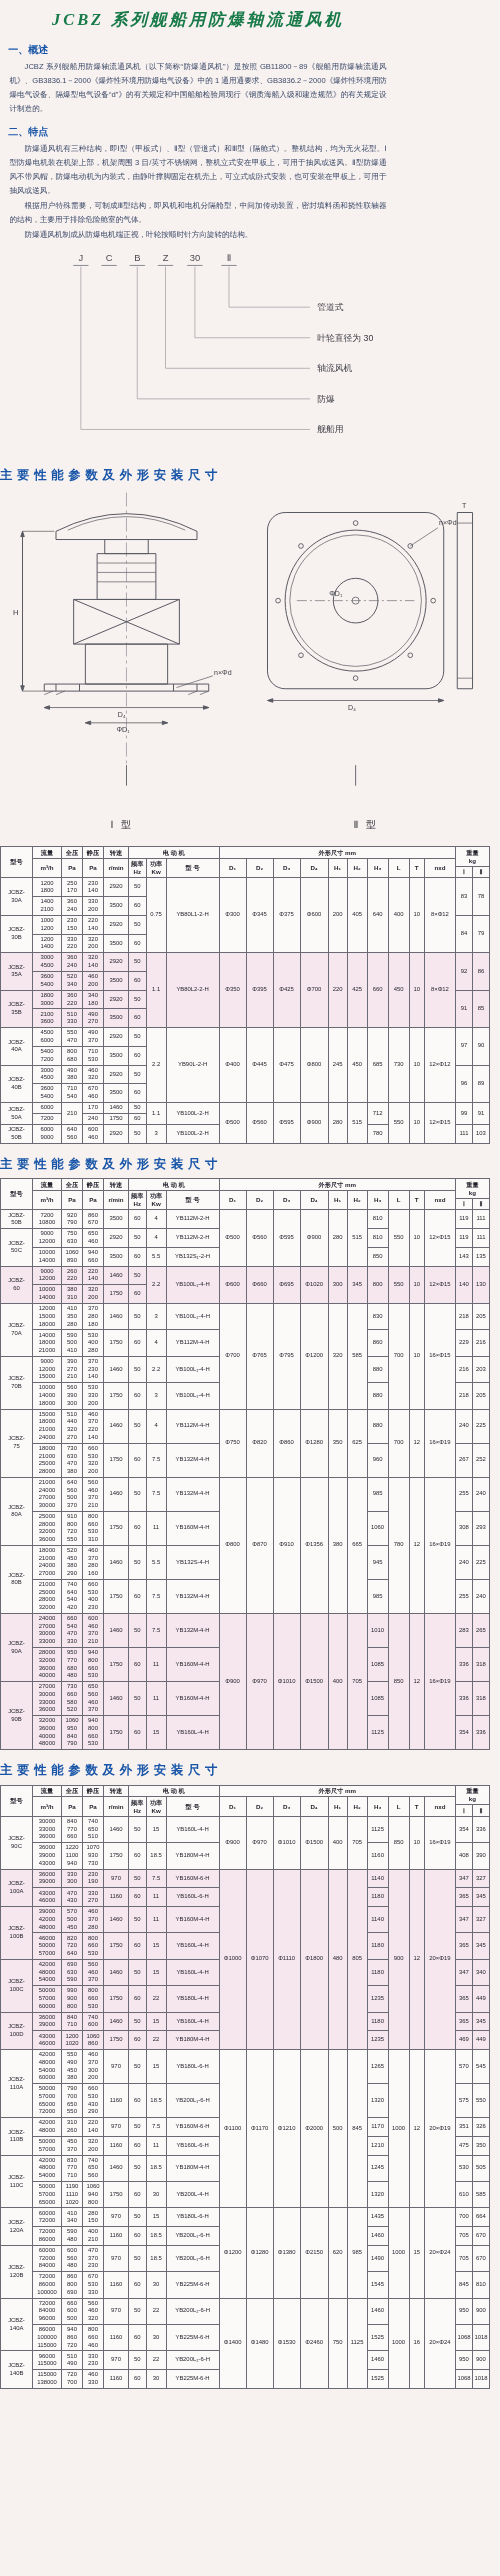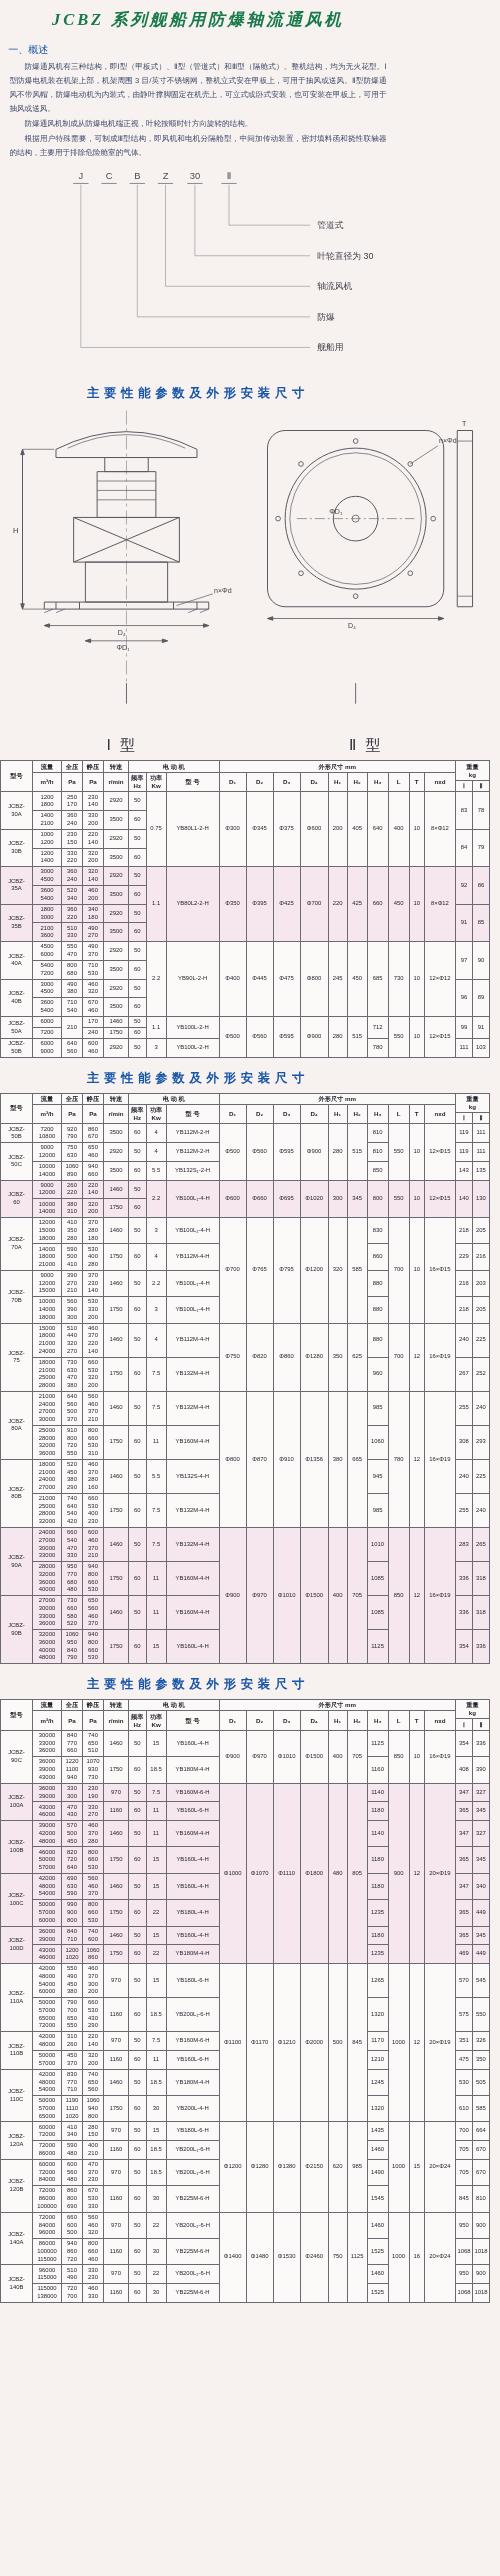--- a/index.html
+++ b/index.html
@@ -15,44 +15,44 @@
     color:#177a48;
     font-family:"Liberation Serif",serif;
     font-style:italic;
     font-weight:bold;
     font-size:16.5px;
     letter-spacing:2.9px;
     padding:5.9px 0 2.4px 0;
   }
   .sec-head{
     color:#1956a8;
-    font-weight:normal;
+    font-weight:bold;
     font-size:10px;
     margin:9.4px 0 2.4px 8.2px;
   }
   .para{
     font-size:7.6px;
     line-height:1.85;
     text-indent:2em;
     margin:1.2px 9.4px;
     text-align:justify;
     color:#3c4a68;
   }
   .diagram-wrap{margin:3.5px 0 0 35px;}
   .perf-head{
-    text-align:center;
+    text-align:left;
     color:#1956a8;
     font-weight:bold;
     font-size:12.4px;
     letter-spacing:4.7px;
     margin:11.8px 0 5.9px 0;
   }
   .drawings{margin:0 auto; display:block;}
   .drawings text{font-family:"Liberation Sans",sans-serif; fill:#3e3e46;}
-  .captions{display:flex; width:488px; margin:0 auto 5px auto; font-size:15px; color:#33333b;align-items:center;}
+  .captions{display:flex; width:488px; margin:0 auto 14px auto; font-size:10px; color:#33333b;align-items:center;}
   .captions .cap{width:50%; text-align:center; letter-spacing:2.4px;}
   table.perf{
     border-collapse:collapse;
     table-layout:fixed;
     width:489px;
     margin:0 auto;
     background:#fcf9f9;
     border:1.2px solid #45454e;
   }
   table.perf th, table.perf td{
@@ -72,25 +72,27 @@
   svg line, svg path, svg rect, svg circle, svg ellipse{vector-effect:non-scaling-stroke;}
 </style>
 </head>
 <body>
 
 <div class="page">
 
   <div class="doc-title">JCBZ 系列舰船用防爆轴流通风机</div>
 
   <div class="sec-head">一、概述</div>
-
+  <div class="para">JCBZ 系列舰船用防爆轴流通风机（以下简称“防爆通风机”）是按照 GB11800－89《舰船用防爆轴流通风机》、GB3836.1－2000《爆炸性环境用防爆电气设备》中的 1 通用通要求、GB3836.2－2000《爆炸性环境用防爆电气设备、隔爆型电气设备“d”》的有关规定和中国船舶检验局现行《钢质海船入级和建造规范》的有关规定设计制造的。</div>
+
+  <div class="sec-head">二、特点</div>
 
   <div class="para">防爆通风机有三种结构，即Ⅰ型（甲板式）、Ⅱ型（管道式）和Ⅲ型（隔舱式）。整机结构，均为无火花型。Ⅰ型防爆电机装在机架上部，机架周围 3 目/英寸不锈钢网，整机立式安在甲板上，可用于抽风或送风。Ⅱ型防爆通风不带风帽，防爆电动机为内装式，由静叶撑脚固定在机壳上，可立式或卧式安装，也可安装在甲板上，可用于抽风或送风。</div>
+  <div class="para">根据用户特殊需要，可制成Ⅲ型结构，即风机和电机分隔舱型，中间加传动装置，密封填料函和挠性联轴器的结构，主要用于排除危险舱室的气体。</div>
   <div class="para">防爆通风机制成从防爆电机端正视，叶轮按顺时针方向旋转的结构。</div>
-  <div class="para">根据用户特殊需要，可制成Ⅲ型结构，即风机和电机分隔舱型，中间加传动装置，密封填料函和挠性联轴器的结构，主要用于排除危险舱室的气体。</div>
 
   <div class="diagram-wrap">
     <svg id="model-diagram-svg" width="435" height="207" viewBox="0 0 740 352">
         <text x="78" y="26" text-anchor="middle" font-size="16" fill="#4a4a52">J</text>
         <line x1="65" x2="91" y1="33" y2="33" stroke="#8a8a92" stroke-width="1"></line>
         <text x="126" y="26" text-anchor="middle" font-size="16" fill="#4a4a52">C</text>
         <line x1="113" x2="139" y1="33" y2="33" stroke="#8a8a92" stroke-width="1"></line>
         <text x="174" y="26" text-anchor="middle" font-size="16" fill="#4a4a52">B</text>
         <line x1="161" x2="187" y1="33" y2="33" stroke="#8a8a92" stroke-width="1"></line>
         <text x="222" y="26" text-anchor="middle" font-size="16" fill="#4a4a52">Z</text>

